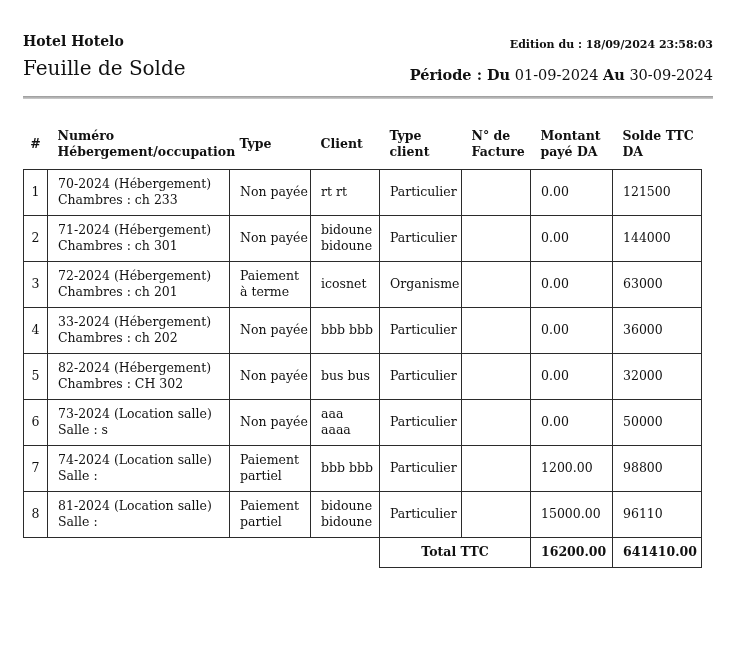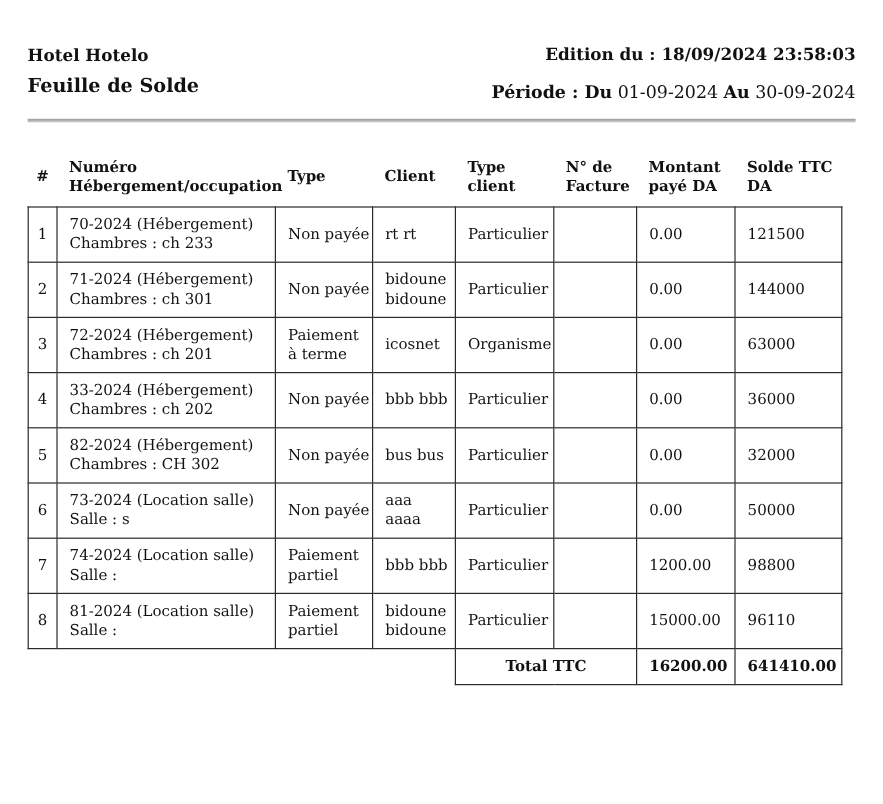--- a/index.html
+++ b/index.html
@@ -7,25 +7,25 @@
   body {
     width: 736px; height: 670px;
     font-family: "DejaVu Serif", "Liberation Serif", serif;
     color: #111111;
     overflow: hidden;
     position: relative;
   }
   .page { padding: 33px 23px 0 23px; width: 736px; }
 
   
-  .report-header { display: flex; justify-content: space-between; align-items: center; }
+  .report-header { display: flex; justify-content: space-between; align-items: flex-start; }
   .hotel-name { font-size: 14px; font-weight: bold; margin-bottom: 7px; }
-  .report-title { font-size: 16px; font-weight: bold; }
+  .report-title { font-size: 20px; font-weight: normal; }
   .header-right { text-align: right; }
-  .edition-line { font-size: 14px; font-weight: bold; margin-top: 5px; margin-bottom: 15px; }
+  .edition-line { font-size: 11px; font-weight: bold; margin-top: 5px; margin-bottom: 15px; }
   .periode-line { font-size: 14.5px; }
   .periode-line .b { font-weight: bold; }
 
   .divider {
     margin-top: 13px;
     height: 3px;
     background: linear-gradient(#989898, #cfcfcf);
     border: none;
   }
 

